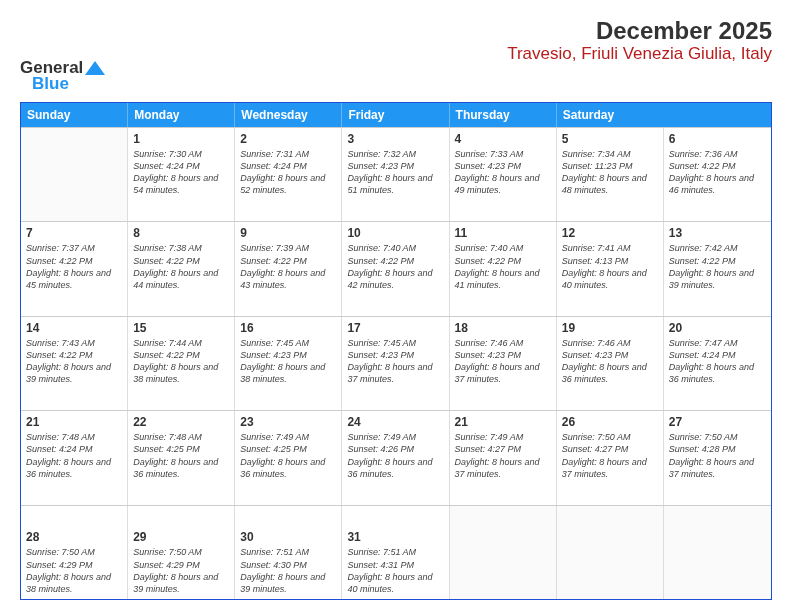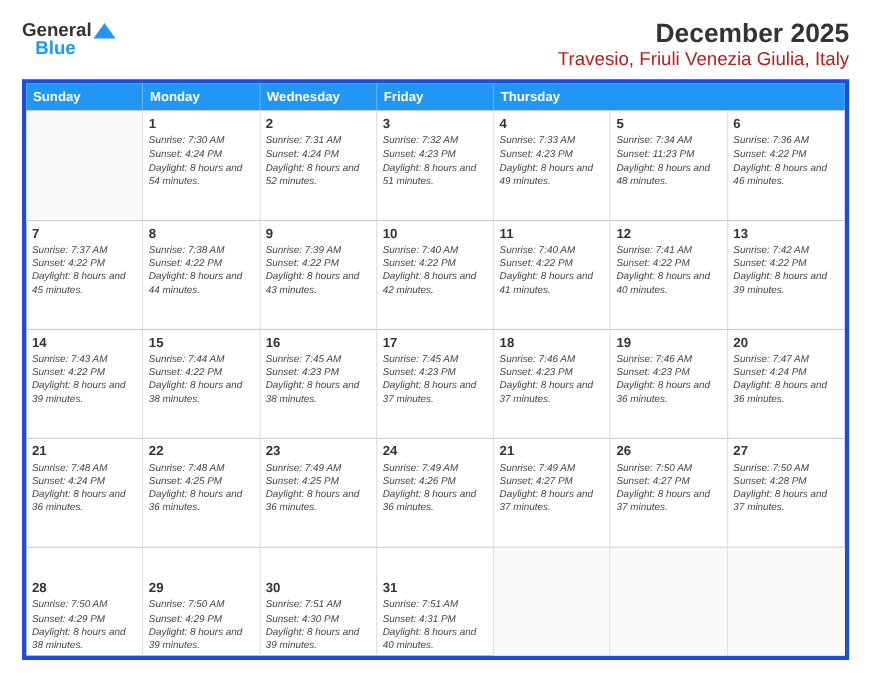--- a/index.html
+++ b/index.html
@@ -38,21 +38,21 @@
       line-height: 1.1;
     }
     .location {
       font-size: 17px;
       color: #b91c1c;
     }
     .calendar {
       flex: 1;
       display: flex;
       flex-direction: column;
-      border: 4px solid #1d4ed8;
+      border: 1px solid #1d4ed8;
     }
     .cal-header-row {
       display: grid;
       grid-template-columns: repeat(7, 1fr);
       background: #2196F3;
     }
     .cal-header-cell {
       color: #fff;
       font-size: 12px;
       font-weight: bold;
@@ -100,41 +100,42 @@
       min-height: 70px;
       justify-content: flex-end;
     }
   </style>
 </head>
 <body>
 
 <div class="page">
   <div class="header">
     <div class="logo">
-      <div style="display:flex;align-items:center;gap:2px;">
+      <div style="display:flex;align-items:center;gap:2px;margin-top:40px;">
         <span style="font-size:17px;font-weight:bold;color:#333;">General</span>
         <svg width="20" height="18" viewBox="0 0 20 18">
           <polygon points="10,2 20,16 0,16" fill="#2196F3"></polygon>
         </svg>
       </div>
       <span style="font-size:17px;font-weight:bold;color:#2196F3;margin-top:-4px;margin-left:12px;">Blue</span>
     </div>
     <div class="title-block">
       <div class="month-title">December 2025</div>
       <div class="location">Travesio, Friuli Venezia Giulia, Italy</div>
     </div>
   </div>
 
   <div class="calendar">
     <div class="cal-header-row">
     <div class="cal-header-cell">Sunday</div>
         <div class="cal-header-cell">Monday</div>
         <div class="cal-header-cell">Wednesday</div>
         <div class="cal-header-cell">Friday</div>
         <div class="cal-header-cell">Thursday</div>
+        <div class="cal-header-cell">Saturday</div>
       </div>
     <div class="cal-body">
     <div class="cal-row">
           <div class="cal-cell empty"></div>
           <div class="cal-cell">
             <div class="day-num">1</div>
             <div class="day-info" style="white-space: pre-line;">Sunrise: 7:30 AM
 Sunset: 4:24 PM
 Daylight: 8 hours and 54 minutes.</div>
           </div>
@@ -196,21 +197,21 @@
           </div>
           <div class="cal-cell">
             <div class="day-num">11</div>
             <div class="day-info" style="white-space: pre-line;">Sunrise: 7:40 AM
 Sunset: 4:22 PM
 Daylight: 8 hours and 41 minutes.</div>
           </div>
           <div class="cal-cell">
             <div class="day-num">12</div>
             <div class="day-info" style="white-space: pre-line;">Sunrise: 7:41 AM
-Sunset: 4:22 PM
+Sunset: 4:13 PM
 Daylight: 8 hours and 40 minutes.</div>
           </div>
           <div class="cal-cell">
             <div class="day-num">13</div>
             <div class="day-info" style="white-space: pre-line;">Sunrise: 7:42 AM
 Sunset: 4:22 PM
 Daylight: 8 hours and 39 minutes.</div>
           </div>
         </div>
         <div class="cal-row">

